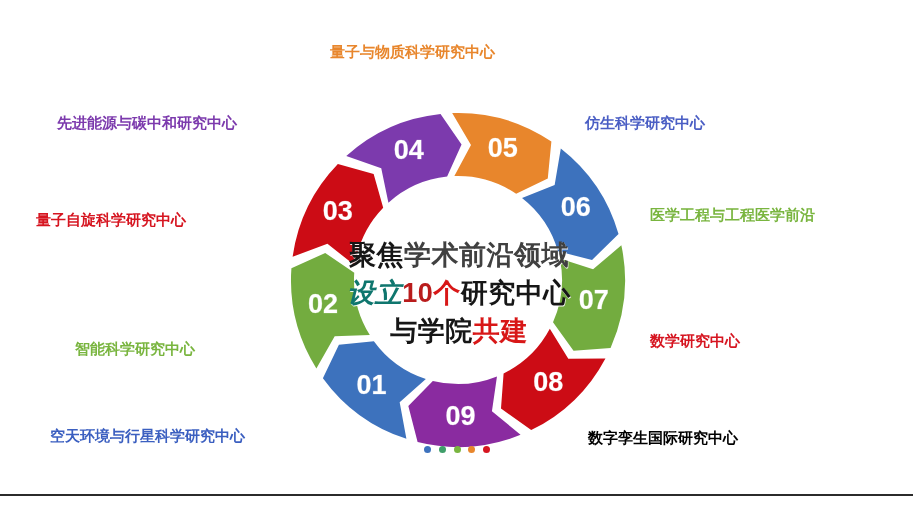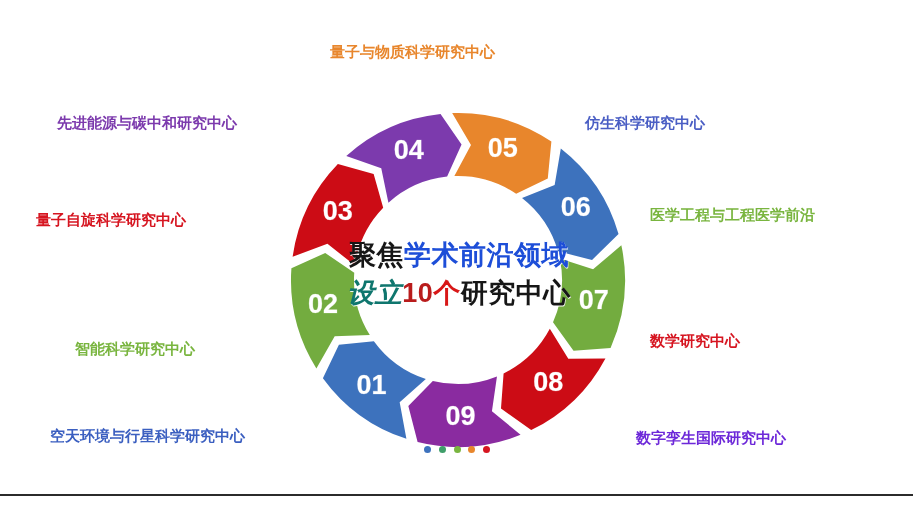--- a/index.html
+++ b/index.html
@@ -114,34 +114,35 @@
         <text class="seg-num" x="408.72440693752117" y="151.63269135663478">04</text>
         <text class="seg-num" x="502.765621237859" y="149.9911958550939">05</text>
         <text class="seg-num" x="575.8605038465404" y="209.18226469986752">06</text>
         <text class="seg-num" x="593.8071468318315" y="301.5097389430317">07</text>
         <text class="seg-num" x="548.2081164861947" y="383.77256728063116">08</text>
         <text class="seg-num" x="460.3997058851265" y="417.4790580840038">09</text>
       </g>
   </svg>
 
   <div id="center-text">
-    <span class="line" id="cc1"><span style="color: rgb(22, 22, 22);">聚焦</span><span style="color: #1d4ed8; font-family: Liberation Serif, serif;">学术前沿领域</span></span>
+    <span class="line" id="cc1"><span style="color: rgb(22, 22, 22);">聚焦</span><span style="color: #404040; font-family: Liberation Serif, serif;">学术前沿领域</span></span>
     <span class="line" id="cc2"><span style="color: #0f766e; font-style: italic;">设立</span><span style="color: #b91c1c;">10</span><span style="color: rgb(216, 23, 23);">个</span><span style="color: rgb(22, 22, 22);">研究中心</span></span>
+    <span class="line" id="cc3"><span style="color: rgb(22, 22, 22);">与学院</span><span style="color: rgb(216, 23, 23);">共建</span></span>
   </div>
 
   <div id="labels">
       <div class="olabel al-l" style="left: 18px; top: 424px; color: rgb(59, 95, 192); margin-left: 32px;"><span>空天环境与行星科学研究中心</span></div>
       <div class="olabel al-l" style="left: 75px; top: 337px; color: rgb(121, 181, 63);"><span>智能科学研究中心</span></div>
       <div class="olabel al-l" style="left: 36px; top: 208px; color: rgb(214, 21, 32);"><span>量子自旋科学研究中心</span></div>
       <div class="olabel al-l" style="left: 57px; top: 111px; color: rgb(124, 58, 173);"><span>先进能源与碳中和研究中心</span></div>
       <div class="olabel al-l" style="left: 330px; top: 40px; color: rgb(232, 134, 44);"><span>量子与物质科学研究中心</span></div>
       <div class="olabel al-l" style="left: 585px; top: 111px; color: rgb(74, 94, 196);"><span>仿生科学研究中心</span></div>
       <div class="olabel al-l" style="left: 650px; top: 203px; color: rgb(121, 181, 63);"><span>医学工程与工程医学前沿</span></div>
       <div class="olabel al-l" style="left: 650px; top: 329px; color: rgb(214, 21, 32);"><span>数学研究中心</span></div>
-      <div class="olabel al-l" style="left: 588px; top: 426px; color: #6d28d9; margin-left: 48px;"><span>数字孪生国际研究中心</span></div>
+      <div class="olabel al-l" style="left: 588px; top: 426px; color: #000000;"><span>数字孪生国际研究中心</span></div>
     </div>
 
   <div id="dots">
       <span style="background: rgb(61, 114, 189);"></span>
       <span style="background: rgb(63, 158, 106);"></span>
       <span style="background: rgb(121, 181, 63);"></span>
       <span style="background: rgb(232, 134, 44);"></span>
       <span style="background: rgb(214, 21, 32);"></span>
     </div>
 

